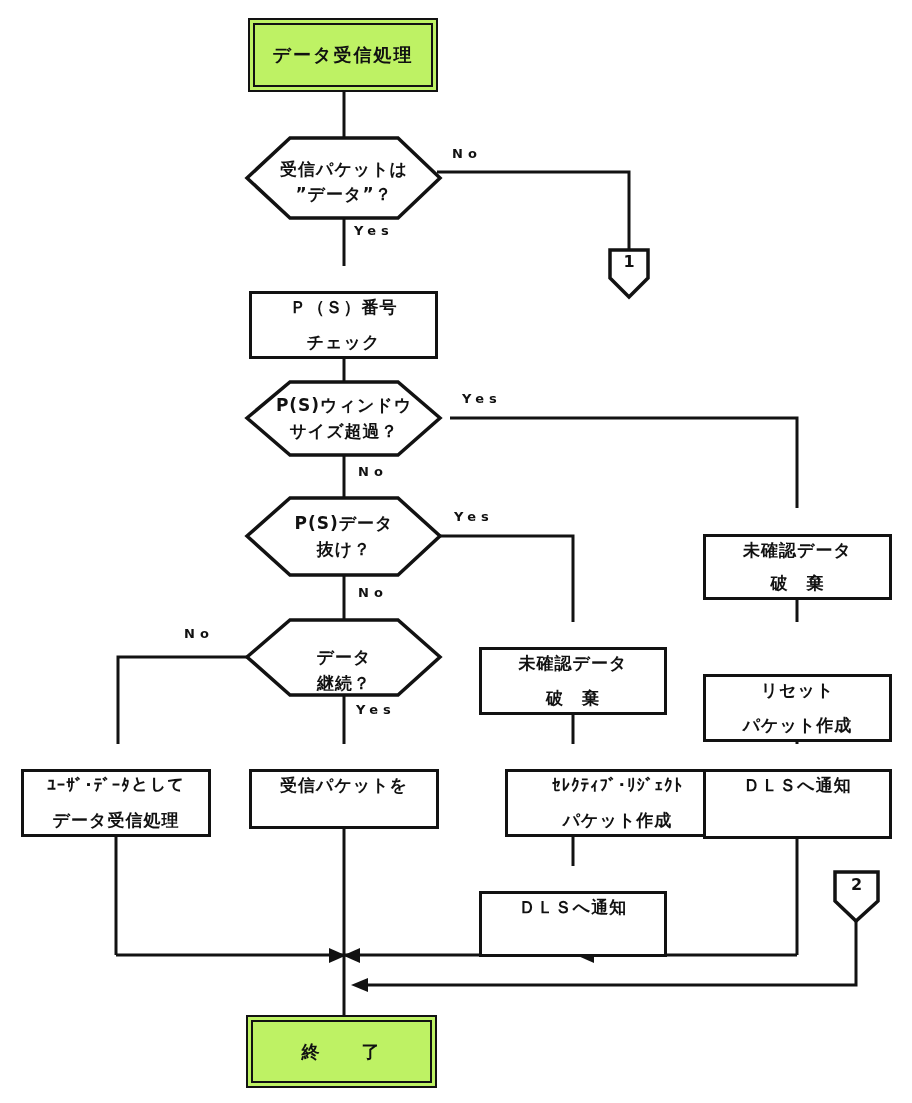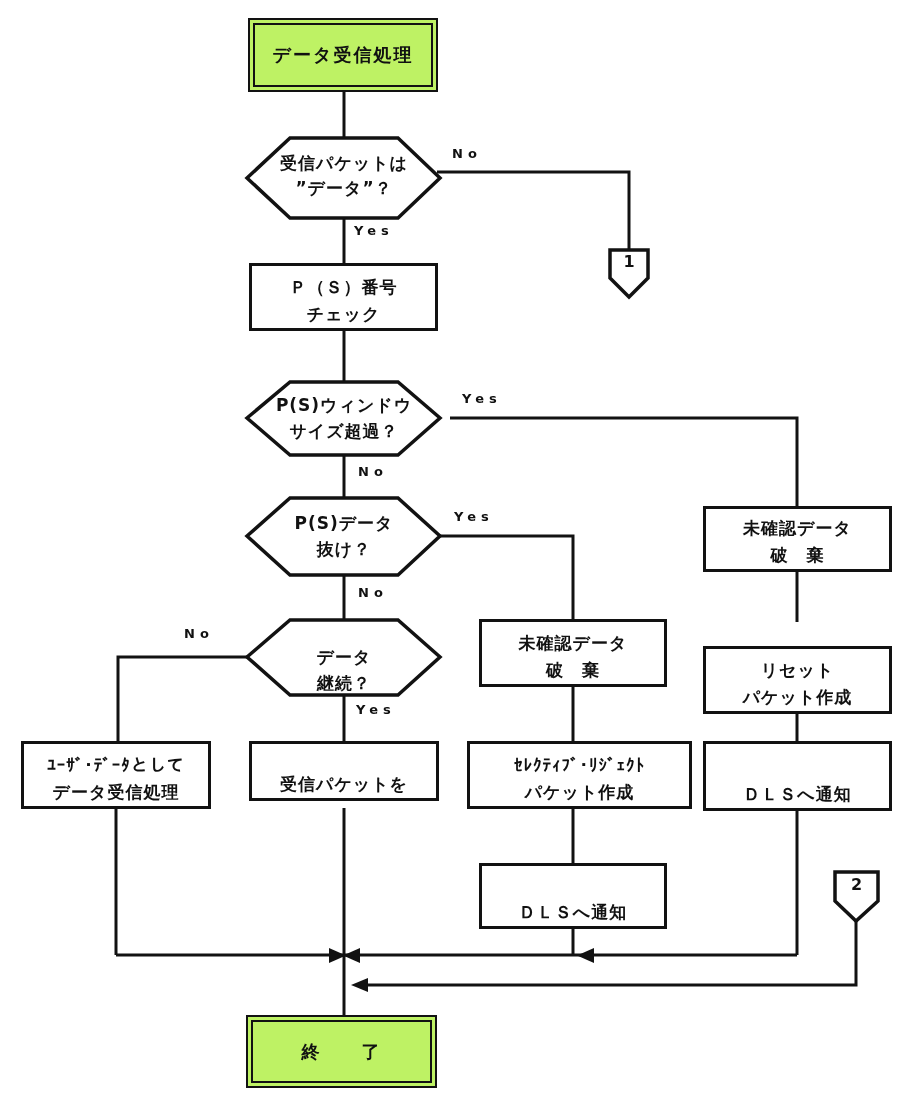--- a/index.html
+++ b/index.html
@@ -4,23 +4,24 @@
 <style>
   html,body{margin:0;padding:0;}
   body{
     width:912px;height:1103px;position:relative;background:#ffffff;
     font-family:"DejaVu Sans","Liberation Sans",sans-serif;color:#111;
     overflow:hidden;
   }
   svg.canvas{position:absolute;left:0;top:0;z-index:1;}
   .box{
     position:absolute;background:#fff;border:3px solid #121212;box-sizing:border-box;
-    display:flex;flex-direction:column;justify-content:flex-end;align-items:center;
+    display:flex;flex-direction:column;justify-content:space-between;align-items:center;
     z-index:2;font-size:17px;font-weight:600;line-height:1.6;text-align:center;
     letter-spacing:1px;
+    margin-top:28px;
   }
   .terminal{
     position:absolute;background:#bef264;border:2px solid #121212;box-sizing:border-box;
     display:flex;flex-direction:column;justify-content:center;align-items:center;
     z-index:2;font-size:18px;font-weight:600;text-align:center;letter-spacing:2px;
   }
   .terminal::before{
     content:"";position:absolute;inset:3px;border:2px solid #121212;pointer-events:none;
   }
   .dtext{
@@ -82,21 +83,21 @@
 </svg>
 
 <div class="terminal" style="left:248px;top:18px;width:190px;height:74px">
   <span>データ受信処理</span>
 </div>
 
 <div class="terminal" style="left:246px;top:1015px;width:191px;height:73px">
   <span>終　　了</span>
 </div>
 
-<div class="dtext" style="left:252px;top:136px;width:184px;height:80px">
+<div class="dtext" style="left:252px;top:142px;width:184px;height:80px">
   <span>受信パケットは</span>
   <span>”データ”？</span>
 </div>
 <div class="dtext" style="left:252px;top:382px;width:184px;height:73px">
   <span>P(S)ウィンドウ</span>
   <span>サイズ超過？</span>
 </div>
 <div class="dtext" style="left:252px;top:498px;width:184px;height:77px">
   <span>P(S)データ</span>
   <span>抜け？</span>
@@ -118,21 +119,21 @@
 
 <div class="box" style="left:249px;top:741px;width:190px;height:60px">
   <span>受信パケットを</span>
 </div>
 
 <div class="box" style="left:479px;top:619px;width:188px;height:68px">
   <span>未確認データ</span>
   <span>破　棄</span>
 </div>
 
-<div class="box" style="left:467px;top:741px;width:225px;height:68px">
+<div class="box" style="left:505px;top:741px;width:225px;height:68px">
   <span>ｾﾚｸﾃｨﾌﾞ･ﾘｼﾞｪｸﾄ</span>
   <span>パケット作成</span>
 </div>
 
 <div class="box" style="left:479px;top:863px;width:188px;height:66px">
   <span>ＤＬＳへ通知</span>
 </div>
 
 <div class="box" style="left:703px;top:506px;width:189px;height:66px">
   <span>未確認データ</span>

